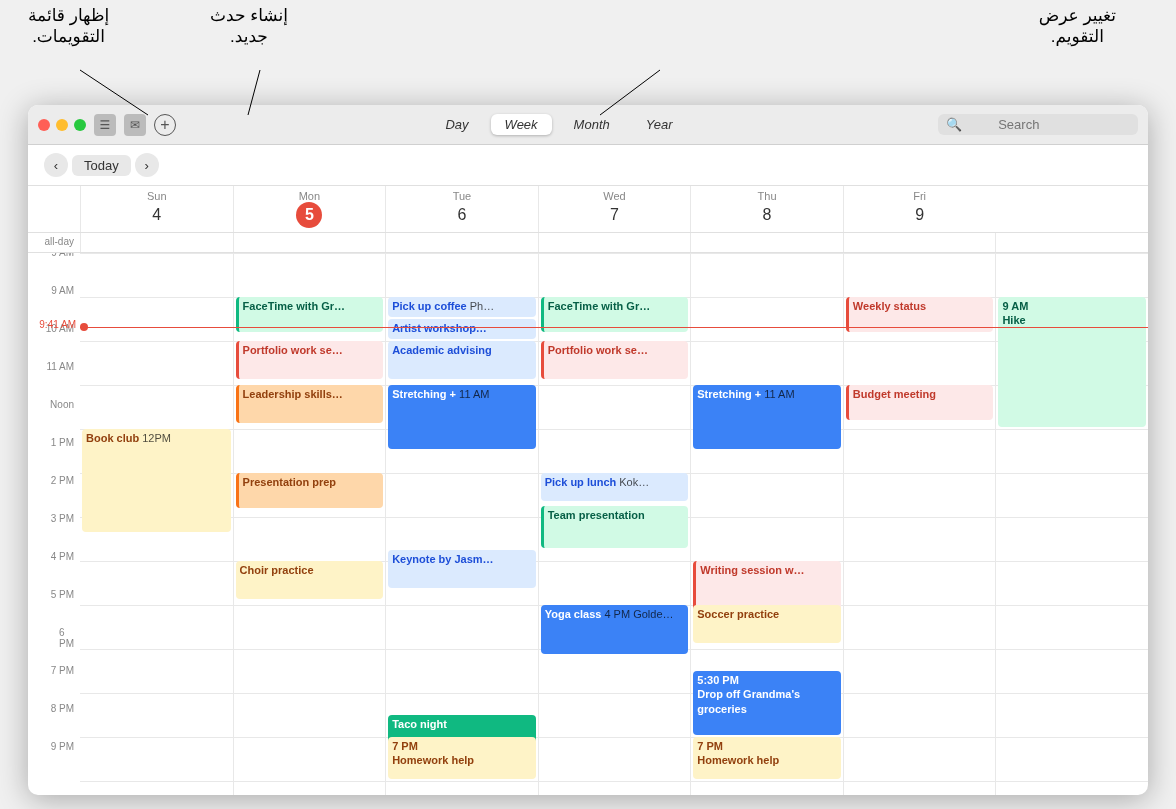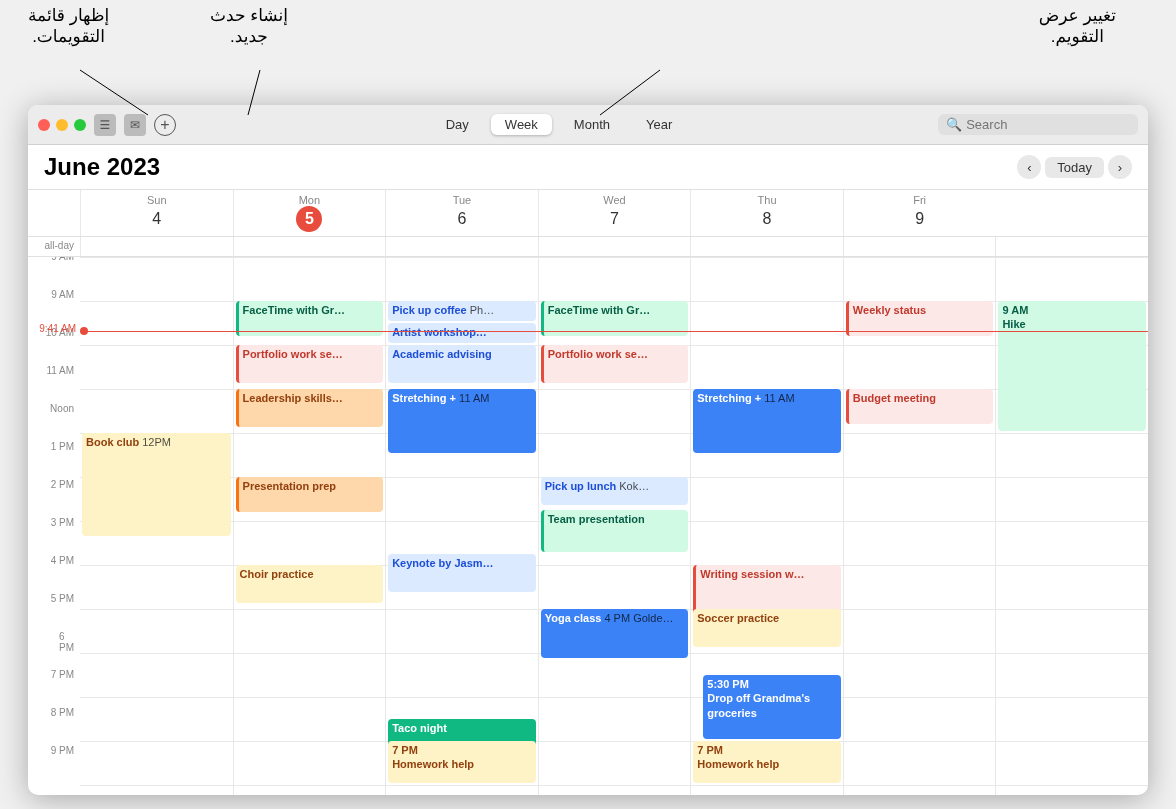--- a/index.html
+++ b/index.html
@@ -74,20 +74,21 @@
       cursor: pointer;
       font-weight: 300;
       margin-right: 4px;
     }
 
     .titlebar-center {
       display: flex;
       align-items: center;
       gap: 8px;
       margin: 0 auto;
+      font-style: italic;
     }
 
     .view-btn {
       padding: 3px 14px;
       font-size: 13px;
       color: #333;
       border-radius: 6px;
       cursor: pointer;
     }
     .view-btn.active {
@@ -110,20 +111,21 @@
       width: 200px;
     }
     .search-icon { color: #888; font-size: 13px; }
     .search-input {
       border: none;
       background: transparent;
       font-size: 13px;
       color: #555;
       outline: none;
       width: 100%;
+      margin-left: 32px;
     }
 
     
     .cal-header {
       display: flex;
       align-items: center;
       padding: 8px 16px;
       border-bottom: 1px solid #e0e0e0;
       flex-shrink: 0;
     }
@@ -330,21 +332,20 @@
 
     <div class="titlebar-right">
       <div class="search-box">
         <span class="search-icon">🔍</span>
         <input class="search-input" type="text" placeholder="Search" style="">
       </div>
     </div>
   </div>
 
   <div class="cal-header">
-    <div class="cal-month-title">June 2023</div>
     <div class="nav-controls">
       <div class="nav-btn">‹</div>
       <div class="today-btn">Today</div>
       <div class="nav-btn">›</div>
     </div>
   </div>
 
   <div class="days-header">
     <div style="width:52px;"></div>
     <div class="day-col-header">
@@ -492,21 +493,21 @@
           <div class="hour-line" style="top: 264px;"></div>
           <div class="hour-line" style="top: 308px;"></div>
           <div class="hour-line" style="top: 352px;"></div>
           <div class="hour-line" style="top: 396px;"></div>
           <div class="hour-line" style="top: 440px;"></div>
           <div class="hour-line" style="top: 484px;"></div>
           <div class="hour-line" style="top: 528px;"></div>
           <div class="event ev-blue-solid" style="top: 132px; left: 2px; right: 2px; height: 64px;"><span class="event-title">Stretching +</span> <span class="event-sub">11 AM</span></div>
           <div class="event ev-red" style="top: 308px; left: 2px; right: 2px; height: 55px;"><span class="event-title">Writing session w…</span></div>
           <div class="event ev-yellow" style="top: 352px; left: 2px; right: 2px; height: 38.3333px;"><span class="event-title">Soccer practice</span></div>
-          <div class="event ev-blue-solid" style="top: 418px; left: 12px; right: 2px; height: 64px;"><span class="event-title">5:30 PM</span><br><span class="event-title">Drop off Grandma's groceries</span></div>
+          <div class="event ev-blue-solid" style="top: 418px; left: 2px; right: 2px; height: 64px;"><span class="event-title">5:30 PM</span><br><span class="event-title">Drop off Grandma's groceries</span></div>
           <div class="event ev-yellow" style="top: 484px; left: 2px; right: 2px; height: 42px;"><span class="event-title">7 PM</span><br><span class="event-title">Homework help</span></div>
         </div>
       <div class="day-column" id="col-5" style="height: 616px; position: relative;">
           <div class="hour-line" style="top: 0px;"></div>
           <div class="hour-line" style="top: 44px;"></div>
           <div class="hour-line" style="top: 88px;"></div>
           <div class="hour-line" style="top: 132px;"></div>
           <div class="hour-line" style="top: 176px;"></div>
           <div class="hour-line" style="top: 220px;"></div>
           <div class="hour-line" style="top: 264px;"></div>

